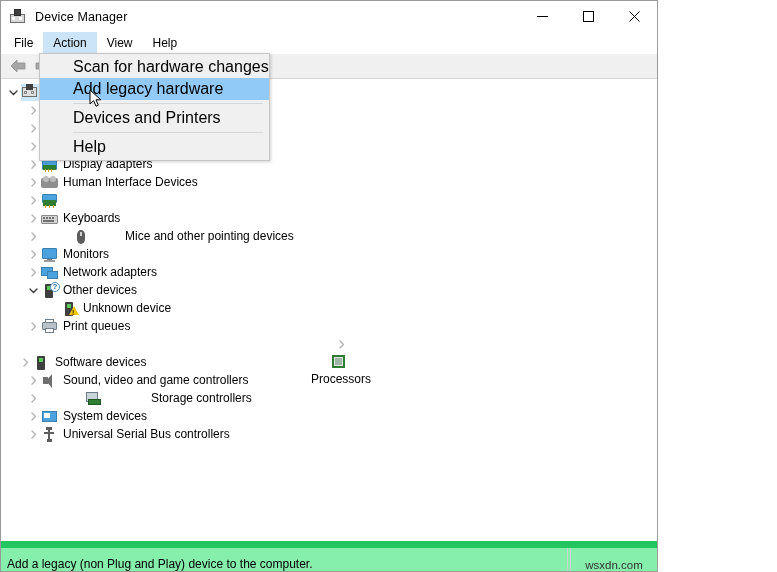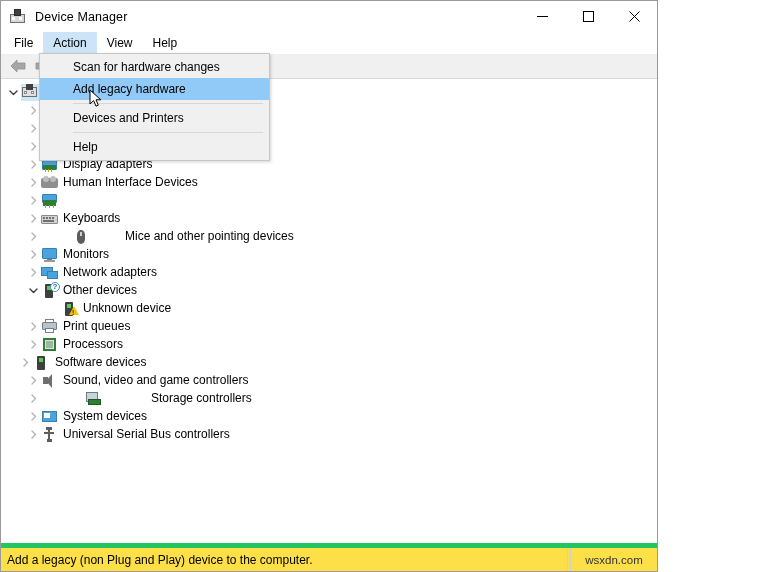--- a/index.html
+++ b/index.html
@@ -101,30 +101,30 @@
   .i-usb-h{position:absolute;left:3px;top:6px;width:10px;height:2px;background:#5d5d5d;}
   .i-usb-d{position:absolute;left:6px;top:13px;width:5px;height:3px;background:#5d5d5d;}
   .i-usb-c{position:absolute;left:5px;top:1px;width:6px;height:3px;background:#5d5d5d;}
 
   .i-root{position:absolute;left:1px;top:3px;width:15px;height:10px;background:#e0e0e0;border:1px solid #6d6d6d;box-sizing:border-box;}
   .i-root-chip{position:absolute;left:5px;top:0px;width:7px;height:6px;background:#3f3f3f;}
   .i-root-p1{position:absolute;left:3px;top:7px;width:3px;height:3px;background:#ffffff;border:1px solid #8a8a8a;box-sizing:border-box;}
   .i-root-p2{position:absolute;left:10px;top:7px;width:3px;height:3px;background:#ffffff;border:1px solid #8a8a8a;box-sizing:border-box;}
 
   
-  .statusbar{position:absolute;left:0;right:0;bottom:0;height:23px;background:#fde047;border-top:5px solid #22c55e;display:flex;align-items:center;}
+  .statusbar{position:absolute;left:0;right:0;bottom:0;height:23px;background:#86efac;border-top:7px solid #22c55e;display:flex;align-items:flex-end;}
   .sb-main{flex:0 0 560px;padding-left:6px;font-size:12px;color:#000;}
   .sb-div{width:1px;height:23px;background:#d0d0d0;}
   .sb-mid{flex:1 1 auto;}
   .sb-right{flex:0 0 auto;width:86px;text-align:center;font-size:11.5px;color:#333;font-family:"Liberation Sans",sans-serif;}
 
   
   .dropdown{position:absolute;left:38px;top:52px;width:229px;background:#f0f0f0;border:1px solid #c6c6c6;
             box-shadow:1px 1px 3px rgba(0,0,0,.18);padding:2px 0;z-index:40;}
-  .dd-item{height:22px;display:flex;align-items:center;padding-left:33px;font-size:12px;color:#000;}
+  .dd-item{height:22px;display:flex;align-items:center;padding-left:33px;font-size:16px;color:#000;}
   .dd-item.hl{background:#91c9f7;}
   .dd-sep{height:1px;background:#d7d7d7;margin:3px 6px 3px 33px;}
 
   
   .cursor{position:absolute;left:88px;top:88px;width:14px;height:20px;z-index:60;pointer-events:none;}
 </style>
 </head>
 <body>
 
 <div class="window">
@@ -371,21 +371,21 @@
             </svg>
         </div>
         <div class="icon">
             <div class="i-print-top"></div>
             <div class="i-print"></div>
             <div class="i-print-out"></div>
           </div>
         <span class="label">Print queues</span>
       </div>
 
-      <div class="row" style="padding-left:24px;">
+      <div class="row" style="padding-left:24px;flex-direction:column;">
         <div class="twisty">
           <svg width="9" height="9" viewBox="0 0 9 9">
               <path d="M3 1 L6.5 4.5 L3 8" fill="none" stroke="#b4b4b4" stroke-width="1.4" stroke-linecap="round" stroke-linejoin="round"></path>
             </svg>
         </div>
         <div class="icon">
             <div class="i-cpu"></div>
             <div class="i-cpu-in"></div>
           </div>
         <span class="label">Processors</span>

